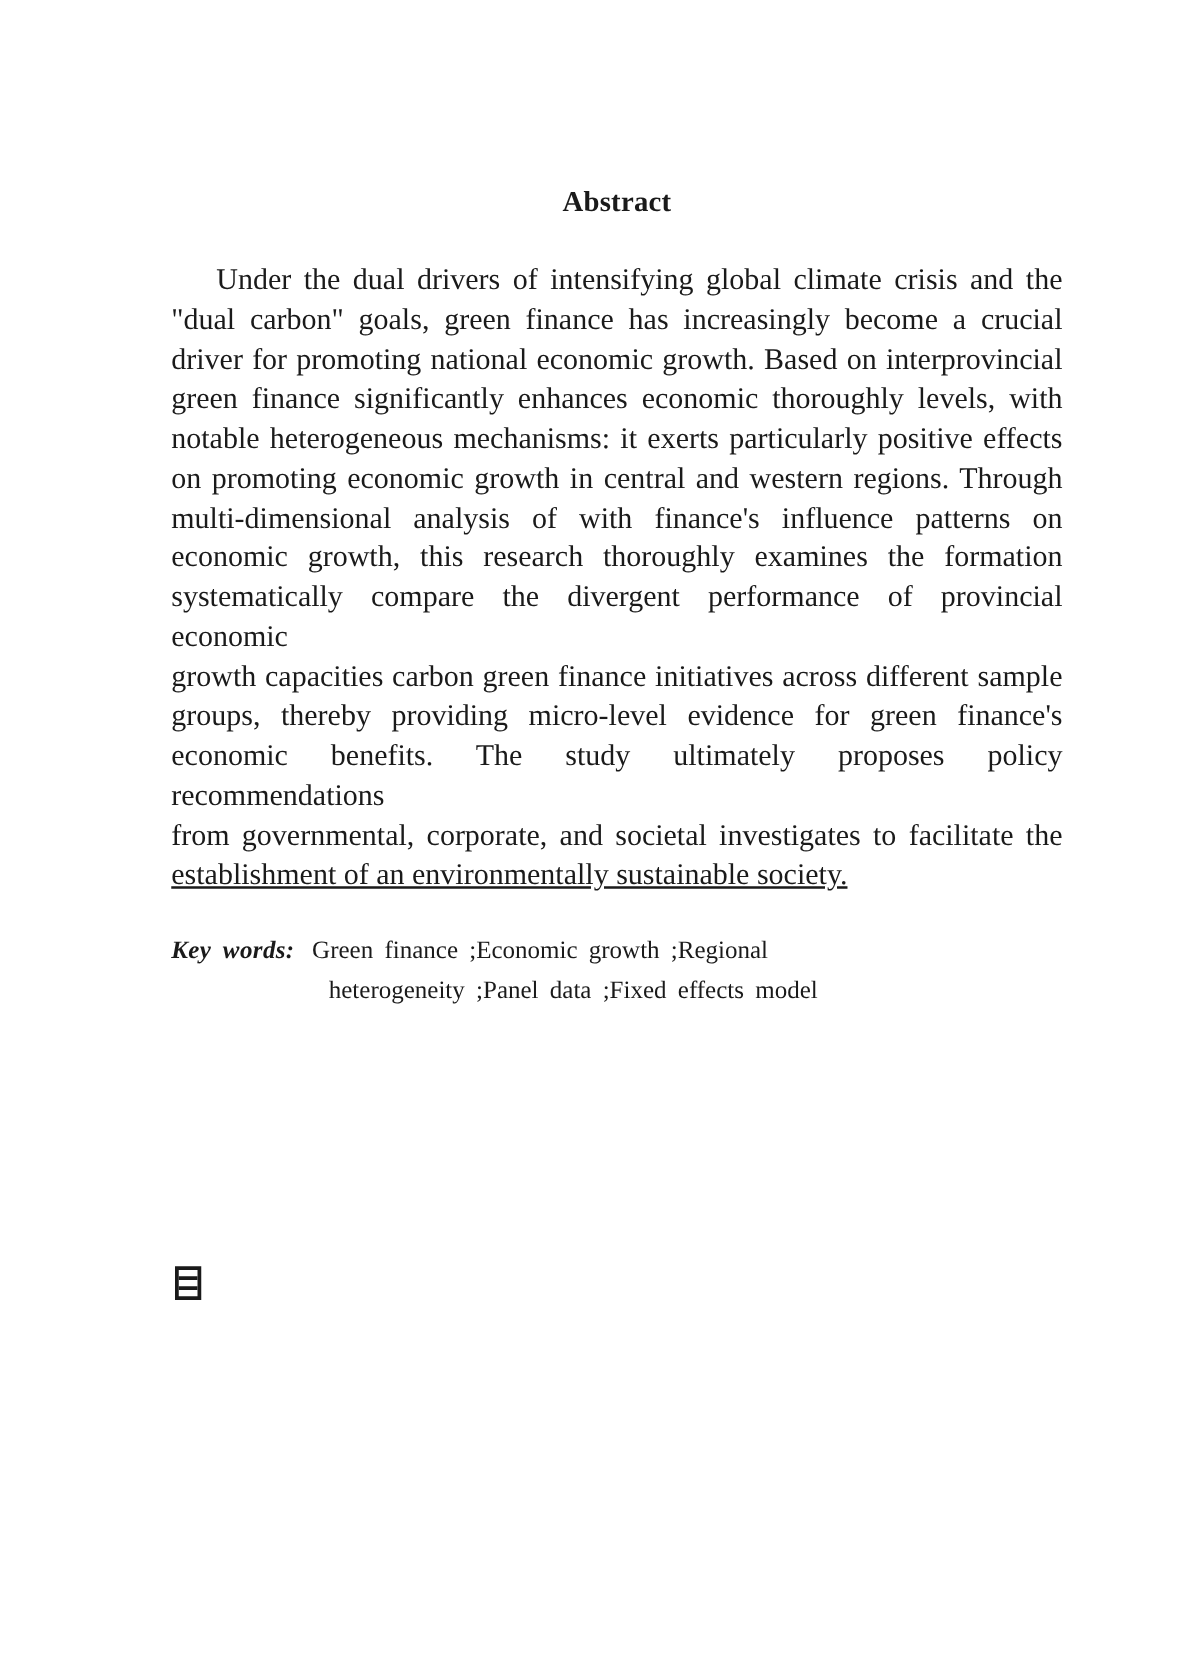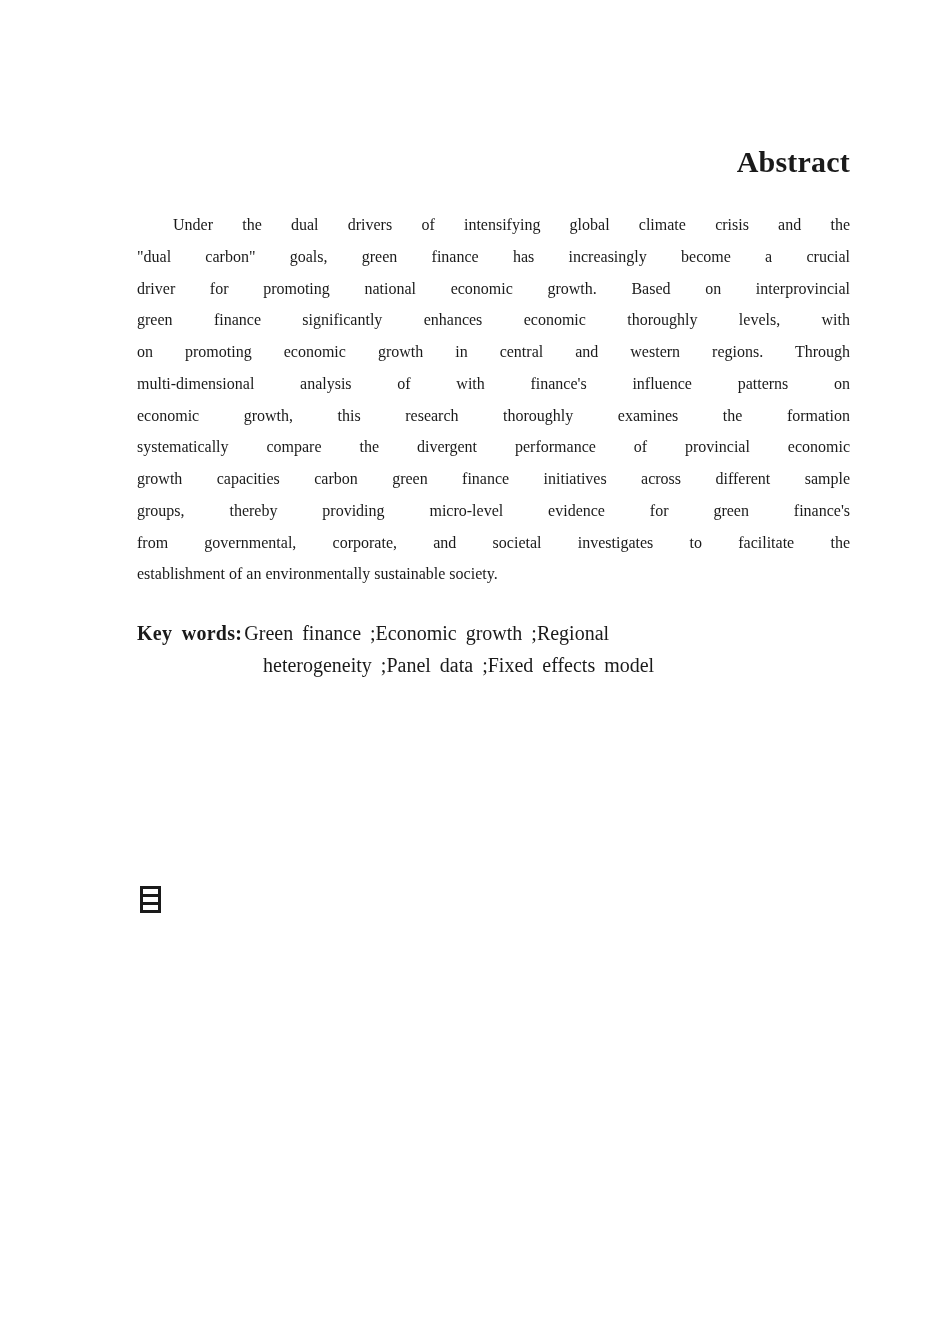--- a/index.html
+++ b/index.html
@@ -13,52 +13,54 @@
     height: 1344px;
     background: #ffffff;
     box-sizing: border-box;
     padding: 0 100px 0 137px;
     font-family: "Liberation Serif", "DejaVu Serif", serif;
     color: #1a1a1a;
     overflow: hidden;
   }
   .title {
     margin: 147px 0 0 0;
-    font-size: 30px;
+    font-size: 23px;
     line-height: 30px;
     font-weight: bold;
-    text-align: right;
+    text-align: center;
     letter-spacing: 0.2px;
   }
   .paragraph {
     margin-top: 32px;
-    font-size: 16px;
+    font-size: 24px;
     line-height: 31.75px;
   }
   .pline {
     text-align: justify;
     text-align-last: justify;
   }
   .pline.first {
     text-indent: 36px;
   }
   .pline.last {
     text-align: left;
     text-align-last: left;
+    text-decoration: underline;
   }
   .keywords {
     margin-top: 28px;
     font-size: 20px;
     line-height: 31.75px;
     word-spacing: 4px;
   }
   .kw-label {
     font-weight: bold;
-    margin-right: 2px;
+    margin-right: 14px;
     letter-spacing: 0.3px;
+    font-style: italic;
   }
   .kw-line2 {
     padding-left: 126px;
   }
   
   .mu-glyph {
     margin-top: 204px;
     margin-left: 3px;
     width: 21px;
     height: 27px;
@@ -81,26 +83,28 @@
 
 <div class="page">
 
   <h1 class="title">Abstract</h1>
 
   <div class="paragraph">
       <div class="pline first">Under the dual drivers of intensifying global climate crisis and the</div>
       <div class="pline">"dual carbon" goals, green finance has increasingly become a crucial</div>
       <div class="pline">driver for promoting national economic growth. Based on interprovincial</div>
       <div class="pline">green finance significantly enhances economic thoroughly levels, with</div>
+      <div class="pline">notable heterogeneous mechanisms: it exerts particularly positive effects</div>
       <div class="pline">on promoting economic growth in central and western regions. Through</div>
       <div class="pline">multi-dimensional analysis of with finance's influence patterns on</div>
       <div class="pline">economic growth, this research thoroughly examines the formation</div>
       <div class="pline">systematically compare the divergent performance of provincial economic</div>
       <div class="pline">growth capacities carbon green finance initiatives across different sample</div>
       <div class="pline">groups, thereby providing micro-level evidence for green finance's</div>
+      <div class="pline">economic benefits. The study ultimately proposes policy recommendations</div>
       <div class="pline">from governmental, corporate, and societal investigates to facilitate the</div>
       <div class="pline last">establishment of an environmentally sustainable society.</div>
     </div>
 
   <div class="keywords">
     <div class="kw-line1">
       <span class="kw-label">Key words:</span><span>Green finance ;Economic growth ;Regional</span>
     </div>
     <div class="kw-line2">heterogeneity ;Panel data ;Fixed effects model</div>
   </div>

